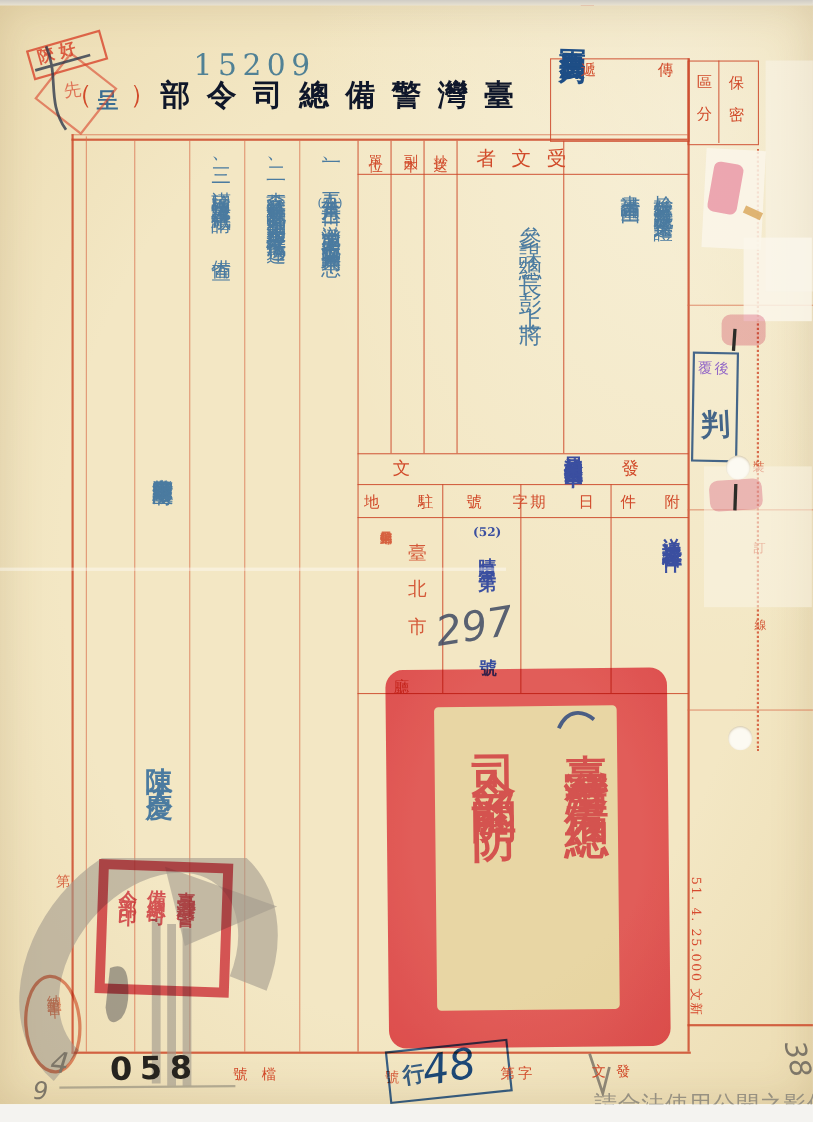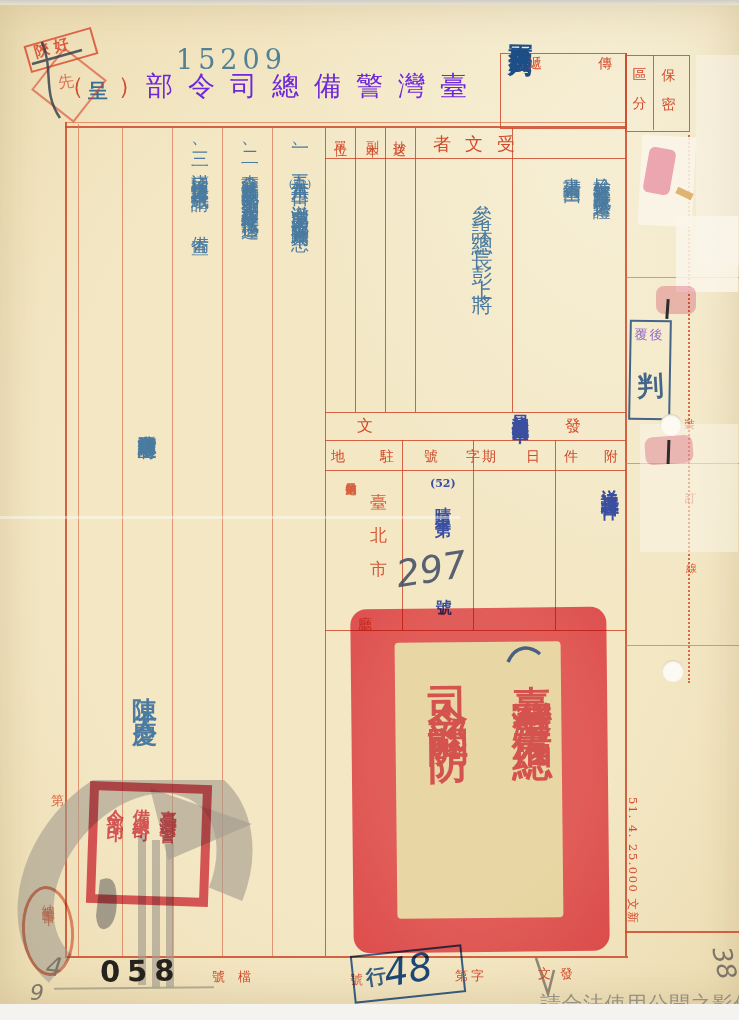--- a/index.html
+++ b/index.html
@@ -62,21 +62,21 @@
     <div class="hl2" style="left:625px;top:463px;width:114px;height:1px"></div>
     <div class="hl2" style="left:625px;top:645px;width:114px;height:1px"></div>
     <div class="hl" style="left:625px;top:931px;width:114px;height:2px"></div>
     <div class="dotline" style="left:688px;top:135px;height:548px"></div>
   </div>
 
   <div class="abs" style="left:176px;top:44px;font-size:27px;letter-spacing:5px;color:#35708e;opacity:.85">15209</div>
   <div class="abs red" style="left:60px;top:70px;font-size:24px">（</div>
   <div class="abs" style="left:88px;top:78px;font-size:20px;color:#3a6e92;font-weight:600">呈</div>
   <div class="abs red" style="left:118px;top:70px;font-size:24px">）</div>
-  <div class="abs" style="left:146px;top:68px;font-size:27px;letter-spacing:15px;color:#6d28d9;font-weight:400;white-space:nowrap">部令司總備警灣臺</div>
+  <div class="abs" style="left:146px;top:68px;font-size:27px;letter-spacing:15px;color:#0f172a;font-weight:700;white-space:nowrap">部令司總備警灣臺</div>
 
   <div>
     <div class="abs" style="left:26px;top:36px;width:66px;height:24px;border:2px solid #d8452c;transform:rotate(-16deg);opacity:.8"></div>
     <div class="abs" style="left:34px;top:38px;font-size:15px;color:#d8452c;letter-spacing:5px;transform:rotate(-16deg);font-weight:700;opacity:.85">陝好</div>
     <div class="abs" style="left:42px;top:58px;width:50px;height:50px;border:2px solid #d8452c;transform:rotate(38deg);opacity:.6"></div>
     <div class="abs" style="left:58px;top:72px;font-size:16px;color:#d8452c;opacity:.7;transform:rotate(-8deg)">先</div>
     <svg class="abs" style="left:20px;top:30px" width="90" height="100" viewBox="0 0 90 100">
       <path d="M22 12 C34 40 22 62 40 88 M12 34 L62 20" stroke="#2f3a4c" stroke-width="2.5" fill="none" opacity="0.8"></path>
     </svg>
   </div>

